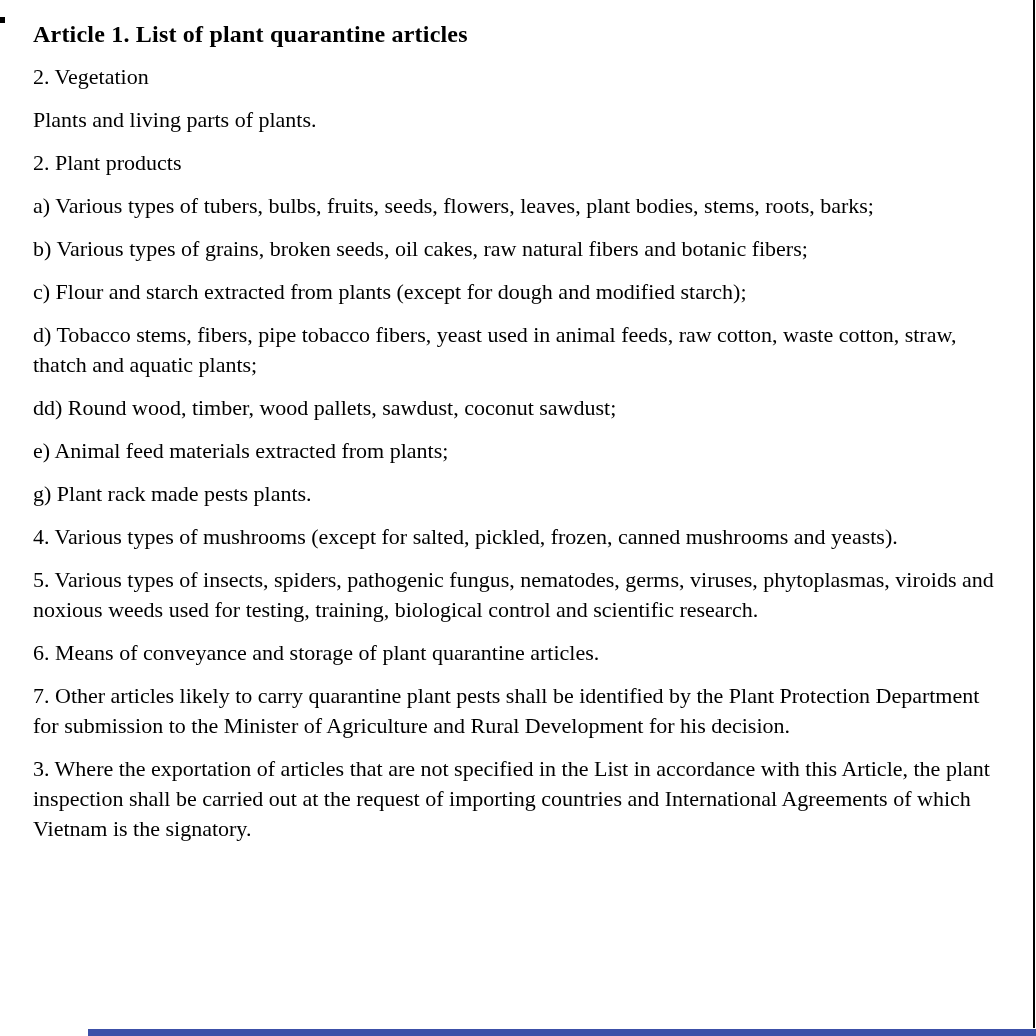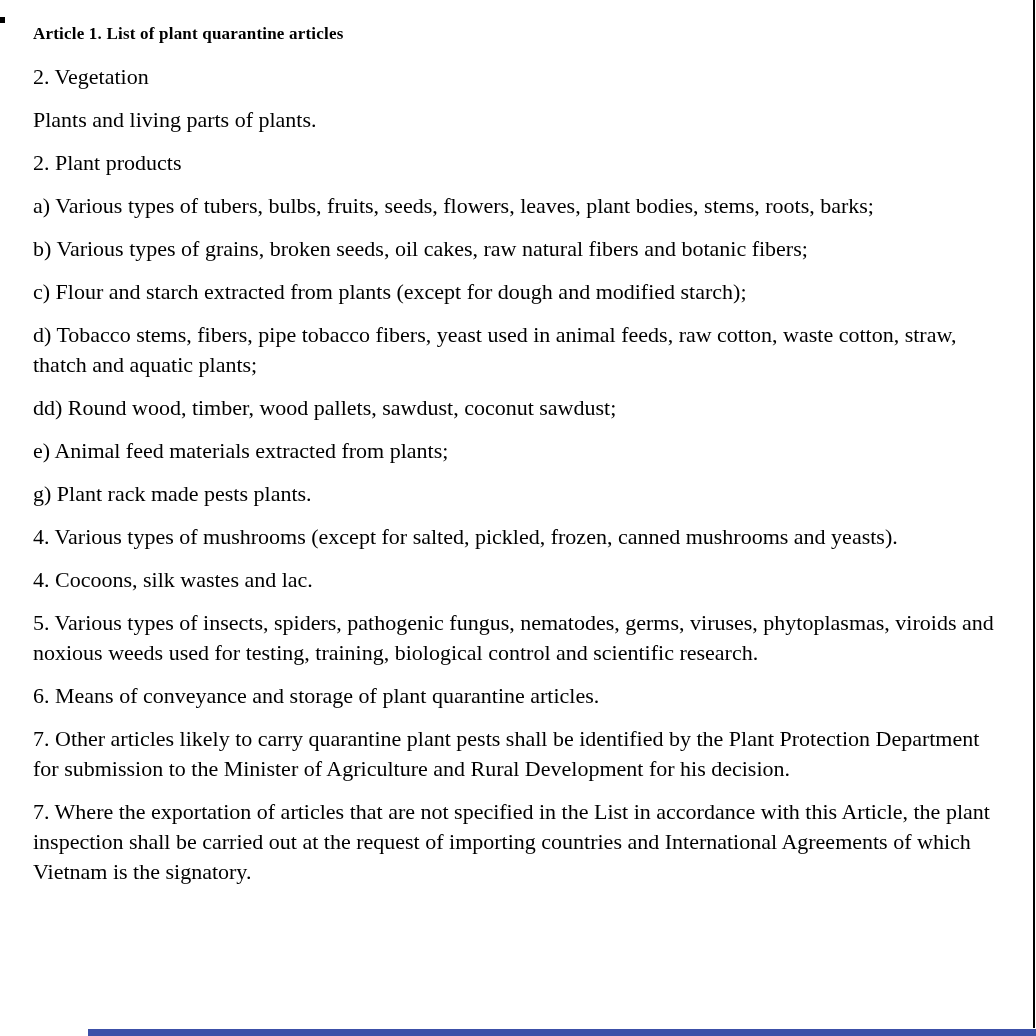--- a/index.html
+++ b/index.html
@@ -13,21 +13,21 @@
     font-family: "Liberation Serif", "DejaVu Serif", serif;
     color: #000000;
   }
   .doc {
     position: absolute;
     top: 6px;
     left: 33px;
     width: 975px;
   }
   .doc h1 {
-    font-size: 17px;
+    font-size: 24px;
     font-weight: bold;
     line-height: 30px;
     margin: 13px 0;
     letter-spacing: 0.2px;
   }
   .doc p {
     font-size: 22px;
     line-height: 30px;
     margin: 13px 0;
   }
@@ -65,23 +65,22 @@
       <p>Plants and living parts of plants.</p>
       <p>2. Plant products</p>
       <p>a) Various types of tubers, bulbs, fruits, seeds, flowers, leaves, plant bodies, stems, roots, barks;</p>
       <p>b) Various types of grains, broken seeds, oil cakes, raw natural fibers and botanic fibers;</p>
       <p>c) Flour and starch extracted from plants (except for dough and modified starch);</p>
       <p>d) Tobacco stems, fibers, pipe tobacco fibers, yeast used in animal feeds, raw cotton, waste cotton, straw, thatch and aquatic plants;</p>
       <p>dd) Round wood, timber, wood pallets, sawdust, coconut sawdust;</p>
       <p>e) Animal feed materials extracted from plants;</p>
       <p>g) Plant rack made pests plants.</p>
       <p>4. Various types of mushrooms (except for salted, pickled, frozen, canned mushrooms and yeasts).</p>
-      <p>4. Cocoons, silk wastes and lac.</p>
       <p>5. Various types of insects, spiders, pathogenic fungus, nematodes, germs, viruses, phytoplasmas, viroids and noxious weeds used for testing, training, biological control and scientific research.</p>
       <p>6. Means of conveyance and storage of plant quarantine articles.</p>
       <p>7. Other articles likely to carry quarantine plant pests shall be identified by the Plant Protection Department for submission to the Minister of Agriculture and Rural Development for his decision.</p>
-      <p>7. Where the exportation of articles that are not specified in the List in accordance with this Article, the plant inspection shall be carried out at the request of importing countries and International Agreements of which Vietnam is the signatory.</p>
+      <p>3. Where the exportation of articles that are not specified in the List in accordance with this Article, the plant inspection shall be carried out at the request of importing countries and International Agreements of which Vietnam is the signatory.</p>
     </div>
 </div>
 
 <div class="corner-mark" style="background: rgb(0, 0, 0);"></div>
 <div class="edge-right" style="background: rgb(0, 0, 0);"></div>
 <div class="bottom-bar" style="background: rgb(60, 80, 168);"></div>
 
 </body></html>

